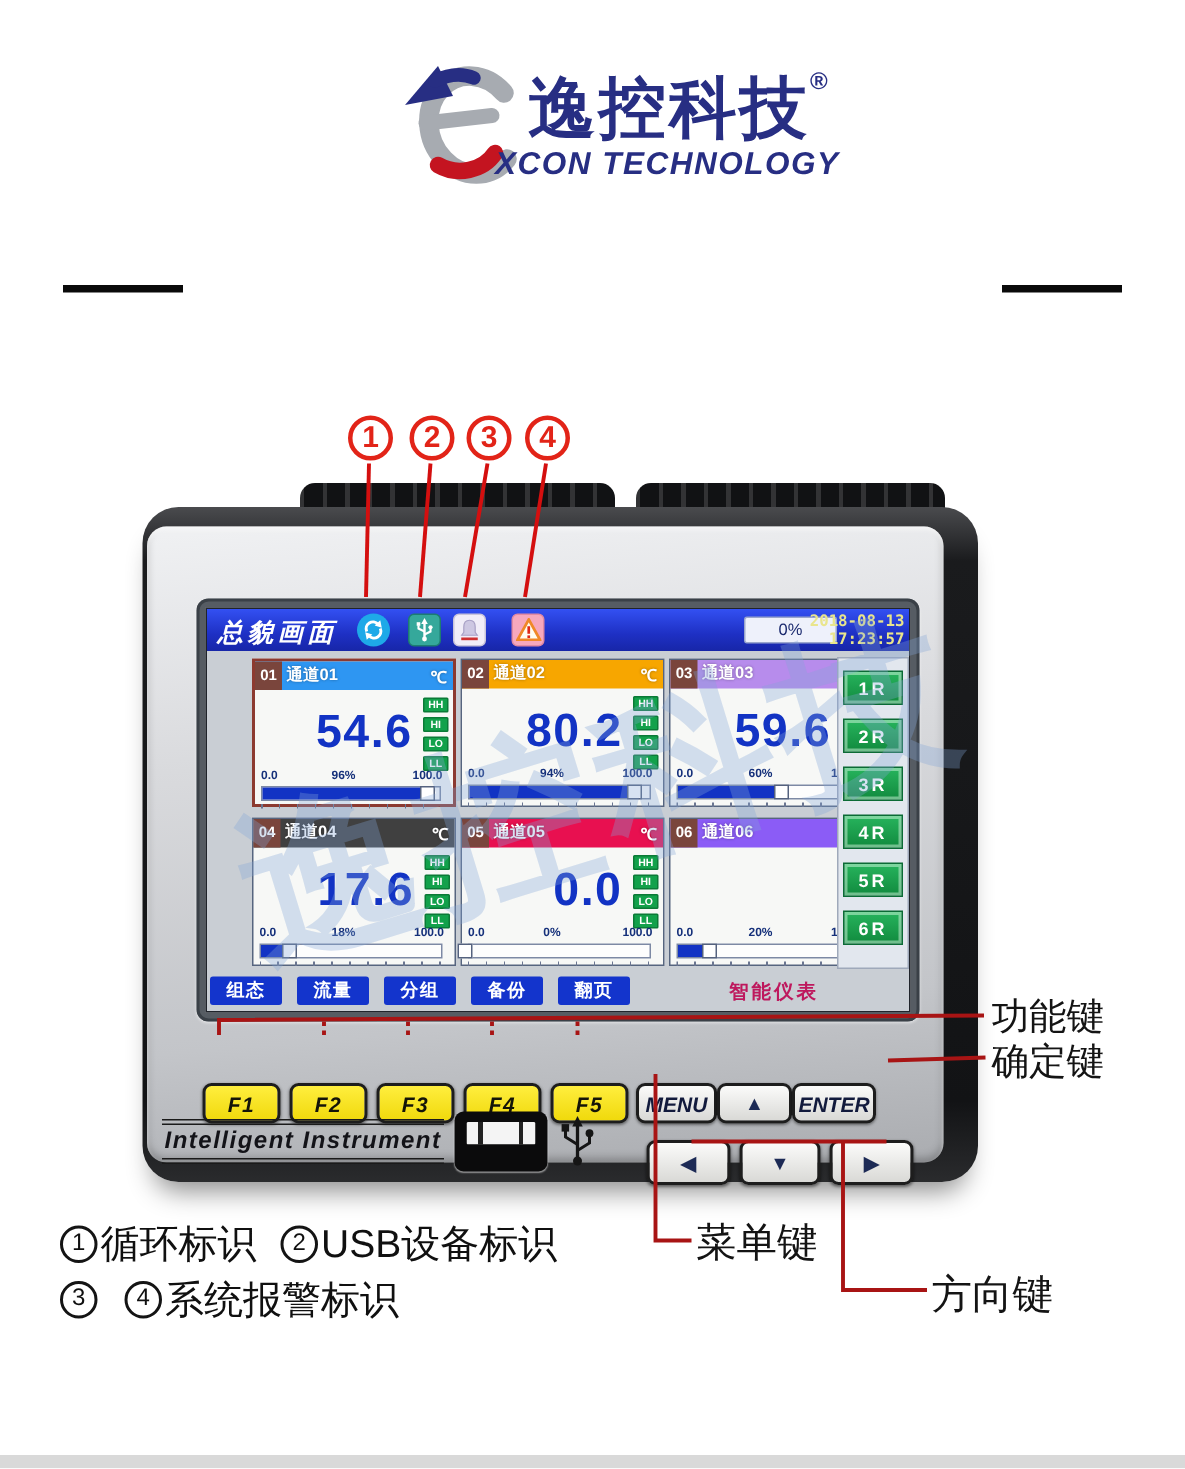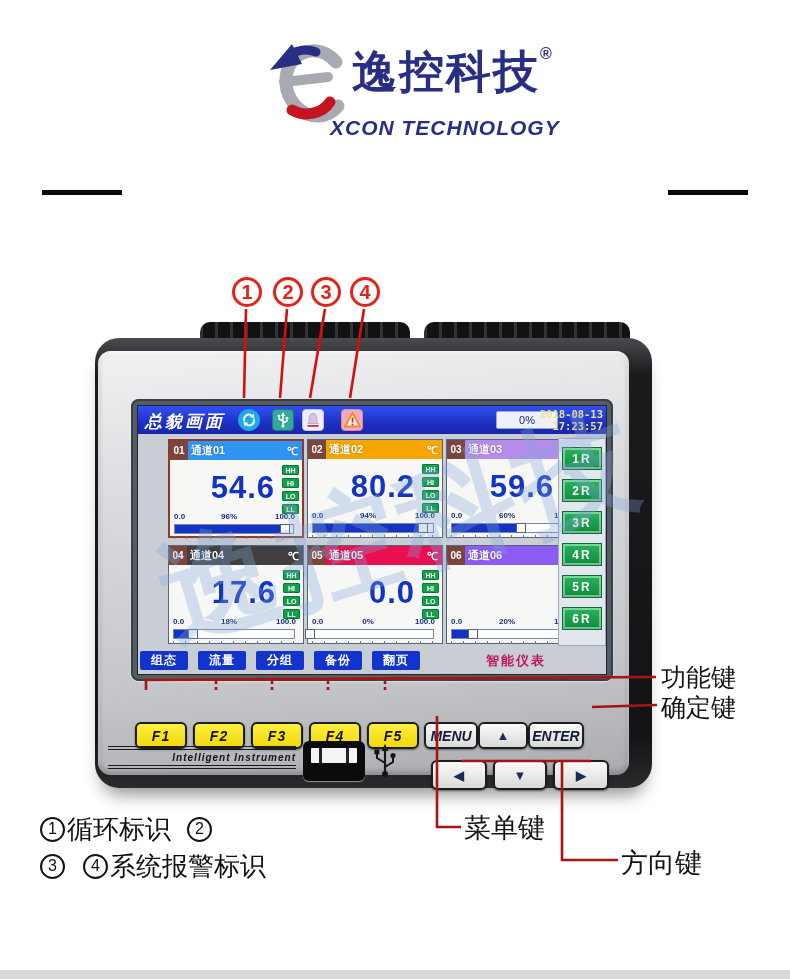--- a/index.html
+++ b/index.html
@@ -4,21 +4,21 @@
 <style>
   html,body{margin:0;padding:0;background:#fff;}
   body{font-family:"Liberation Sans",sans-serif;}
   #canvas{position:relative;width:790px;height:979px;margin:0 auto;background:#fff;overflow:hidden;}
 
   
   .logo{position:absolute;left:268px;top:40px;width:280px;height:100px;}
   .logo-mark{position:absolute;left:0;top:2px;}
   .brand-cn{position:absolute;left:84px;top:2px;font-size:45px;font-weight:900;color:#272e83;letter-spacing:2px;white-space:nowrap;}
   .brand-reg{font-size:16px;vertical-align:28px;font-weight:700;}
-  .brand-en{position:absolute;left:62px;top:76px;font-size:21px;font-weight:800;font-style:italic;color:#272e83;letter-spacing:1px;white-space:nowrap;}
+  .brand-en{position:absolute;left:62px;top:58px;font-size:21px;font-weight:800;font-style:italic;color:#272e83;letter-spacing:1px;white-space:nowrap;}
 
   
   .page-title{position:absolute;left:0;top:156px;width:790px;text-align:center;font-size:57px;font-weight:900;color:#050505;letter-spacing:4px;}
   .title-line{position:absolute;top:190px;height:5px;background:#0a0a0a;}
   .title-line.l{left:42px;width:80px;}
   .title-line.r{left:668px;width:80px;}
 
   
   .callout-circle{position:absolute;top:277px;width:30px;height:30px;border:3px solid #e22418;border-radius:50%;background:#fff;
     display:flex;align-items:center;justify-content:center;font-size:20px;font-weight:700;color:#e22418;box-sizing:border-box;z-index:12;}
@@ -95,22 +95,22 @@
   .fkeys{position:absolute;left:37px;top:351px;display:flex;gap:6px;}
   .key{height:27px;border:2px solid #1d1d1d;border-radius:6px;box-sizing:border-box;display:flex;align-items:center;justify-content:center;
     font-size:14px;font-weight:700;font-style:italic;box-shadow:0 1px 2px rgba(0,0,0,.45);margin-top:20px;}
   .key.yellow{width:52px;background:linear-gradient(180deg,#ffee3e,#f0d90c);color:#141408;letter-spacing:1px;}
   .key.silver{background:linear-gradient(180deg,#fbfbfa,#d9d9d6);color:#121a3c;}
   .navkeys{position:absolute;left:326px;top:351px;display:flex;gap:0;}
   .arrowkeys{position:absolute;left:333px;top:389px;display:flex;gap:6px;}
   .tri{font-style:normal;font-size:13px;color:#1c2a55;}
 
   
-  .ii-label{position:absolute;left:10px;top:395px;width:188px;text-align:right;border-top:4px double #1a1a1a;border-bottom:4px double #1a1a1a;
-    padding:2px 0;font-size:10px;font-weight:800;font-style:italic;color:#131318;letter-spacing:1px;}
+  .ii-label{position:absolute;left:10px;top:395px;width:188px;text-align:center;border-top:4px double #1a1a1a;border-bottom:4px double #1a1a1a;
+    padding:2px 0;font-size:16px;font-weight:800;font-style:italic;color:#131318;letter-spacing:1px;}
   .usb-port{position:absolute;left:205px;top:390px;width:62px;height:40px;background:#0b0b0c;border-radius:6px;box-shadow:0 1px 1px rgba(255,255,255,.5);}
   .usb-tongue{position:absolute;left:8px;top:7px;width:46px;height:15px;background:#f4f4f4;border-radius:1px;
     background-image:linear-gradient(90deg,transparent 0 8px,#222 8px 11px,transparent 11px 35px,#222 35px 38px,transparent 38px);}
   .usb-sym{position:absolute;left:274px;top:392px;}
 
   
   .ann-svg{position:absolute;left:0;top:0;width:790px;height:979px;z-index:10;pointer-events:none;}
   .ann-label{position:absolute;color:#141414;z-index:11;white-space:nowrap;}
   .lbl-func{left:661px;top:661px;font-size:25px;}
   .lbl-enter{left:661px;top:691px;font-size:25px;}
@@ -455,20 +455,21 @@
   <div class="ann-label lbl-dir">方向键</div>
 
   <div class="legend">
     <div class="legend-row">
       <span class="legend-item">
         <span class="lnum">1</span>
         <span>循环标识</span>
       </span>
       <span class="legend-item">
         <span class="lnum">2</span>
+        <span>USB设备标识</span>
       </span>
     </div>
     <div class="legend-row">
       <span class="legend-item">
         <span class="lnum">3</span>
       </span>
       <span class="legend-item">
         <span class="lnum">4</span>
         <span>系统报警标识</span>
       </span>

